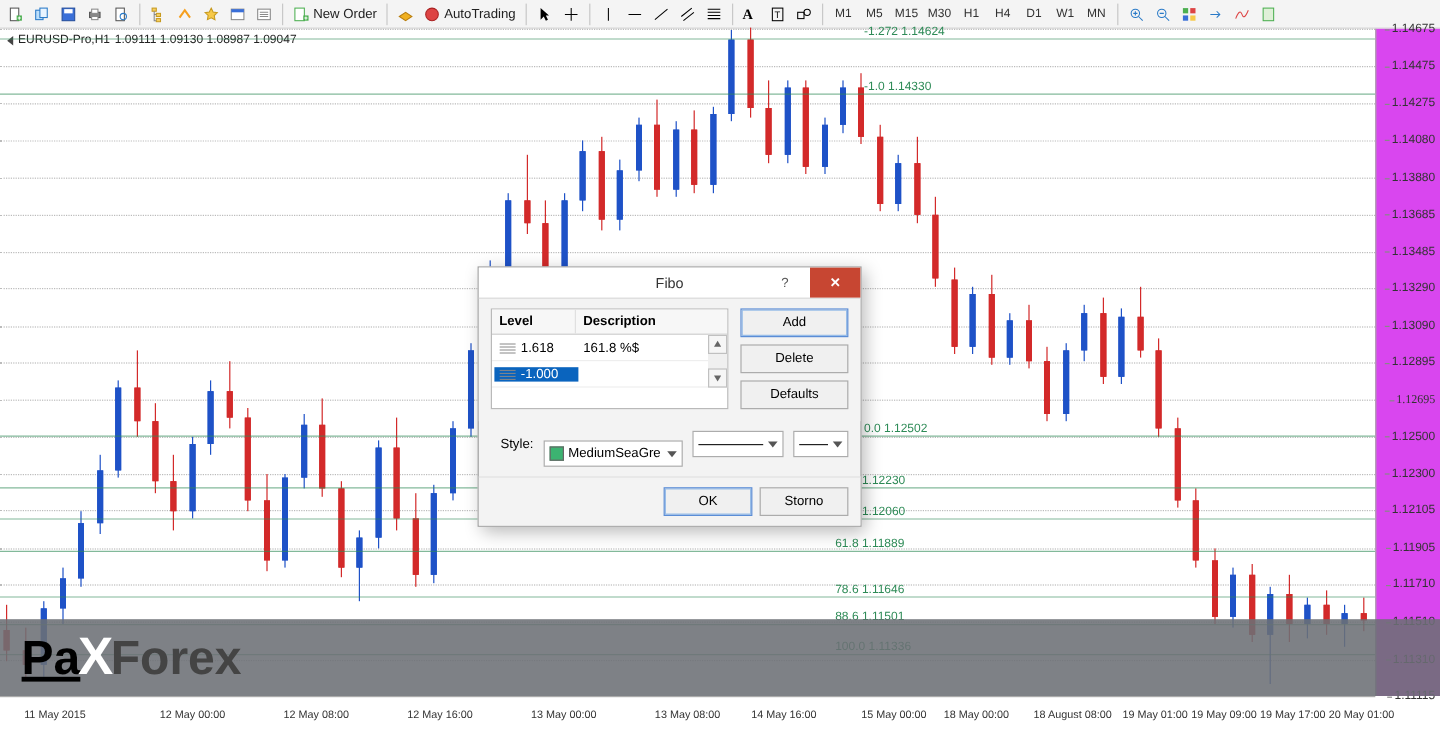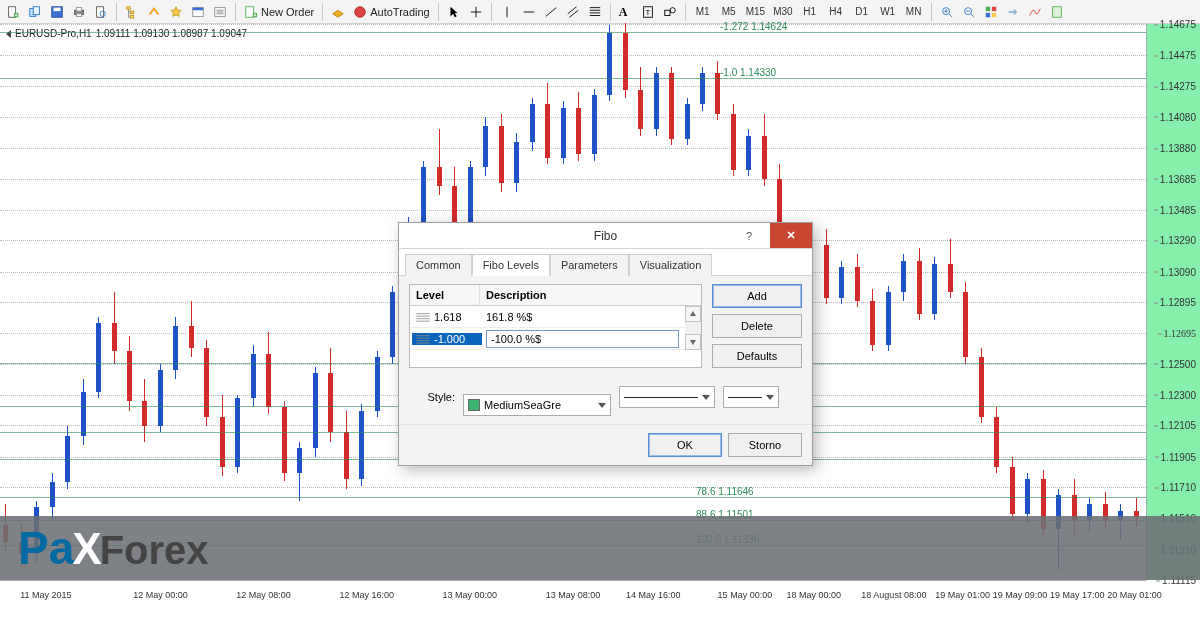--- a/index.html
+++ b/index.html
@@ -36,21 +36,21 @@
   background: #fff;
 }
 .chart-title {
   position: absolute; left: 6px; top: 4px;
   font-size: 10px; color: #222;
   display: flex; align-items: center; gap: 4px;
 }
 .chart-title .tri { width: 0; height: 0; border-top: 4px solid transparent; border-bottom: 4px solid transparent; border-right: 5px solid #444; }
 .price-axis {
   position: absolute; right: 0; top: 0; bottom: 24px;
-  width: 54px; border-left: 1px solid #aaa; background: #86efac; z-index: 3;
+  width: 54px; border-left: 1px solid #aaa; background: #d946ef; z-index: 3;
 }
 .price-tick {
   position: absolute; right: 4px; font-size: 10px; color: #333;
   transform: translateY(-50%);
 }
 .price-tick::before {
   content: ""; position: absolute; left: -6px; top: 50%; width: 4px; height: 1px; background: #888;
 }
 .hline { position: absolute; left: 0; height: 0; border-top: 1px dotted #bbb; z-index: 1; }
 .fib-line { position: absolute; left: 0; right: 54px; height: 0; border-top: 1px solid rgba(46,139,87,.6); z-index: 2; }
@@ -62,21 +62,21 @@
 .tlabel { position: absolute; bottom: 4px; font-size: 9px; color: #333; transform: translateX(-50%); white-space: nowrap; }
 .candle-layer { position: absolute; inset: 0 54px 24px 0; z-index: 1; }
 .cdl { position: absolute; width: 1px; }
 .cdl .wick { position: absolute; left: 2px; width: 1px; background: #000; }
 .cdl .body { position: absolute; left: 0; width: 5px; border: 1px solid #000; }
 .cdl.up .body { background: #1e52c7; border-color: #1e52c7; }
 .cdl.dn .body { background: #d32a2a; border-color: #d32a2a; }
 
 
 .dialog {
-  position: absolute; left: 398px; top: 198px; width: 415px;
+  position: absolute; left: 398px; top: 198px; width: 320px;
   background: #f3f3f3; border: 1px solid #9f9f9f;
   box-shadow: 4px 4px 14px rgba(0,0,0,.28);
   z-index: 40;
   font-size: 11px;
 }
 .dlg-titlebar {
   height: 26px; display: flex; align-items: center; justify-content: center;
   background: #fff; border-bottom: 1px solid #d8d8d8; position: relative;
 }
 .dlg-title { font-size: 12px; color: #333; }
@@ -118,21 +118,21 @@
 
 .dlg-footer { display: flex; justify-content: flex-end; gap: 6px; padding: 8px 10px; border-top: 1px solid #e2e2e2; background: #f3f3f3; }
 .dlg-footer .winbtn { width: 74px; }
 
 .banner {
   position: absolute; left: 0; right: 0; bottom: 24px; height: 64px;
   background: rgba(108,112,117,.88); display: flex; align-items: center; z-index: 50;
   color: #fff;
 }
 .logo { display: flex; align-items: baseline; margin-left: 18px; font-family: Arial, sans-serif; }
-.logo .pa { font-size: 46px; font-weight: 800; color: #0369a1; }
+.logo .pa { font-size: 40px; font-weight: 800; color: #000000; text-decoration: underline; }
 .logo .x { font-size: 44px; font-weight: 800; color: #fff; margin: 0 -2px; }
 .logo .forex { font-size: 40px; font-weight: 800; color: #444; }
 .banner-title { font-size: 42px; margin-left: 24px; font-weight: 400; font-family: "Times New Roman", serif; }
 
 
 .lvl-scroll { width: 16px; background: #f0f0f0; display: flex; flex-direction: column; }
 .lvl-scroll .arr { height: 16px; border: 1px solid #c0c0c0; background: #f6f6f6; display:flex; align-items:center; justify-content:center; }
 .lvl-scroll .track { flex:1; }
 .lvl-wrap { display:flex; }
 .lvl-rows { flex:1; }
@@ -720,26 +720,20 @@
       <span class="dlg-title">Fibo</span>
       <div class="dlg-ctrls">
         <div class="dlg-ctrl dlg-help">
             <span>?</span>
           </div>
         <div class="dlg-ctrl dlg-close">
             <span>✕</span>
           </div>
       </div>
     </div>
-    <div class="tabs" id="dlg-tabs">
-        <div class="tab">Common</div>
-        <div class="tab active">Fibo Levels</div>
-        <div class="tab">Parameters</div>
-        <div class="tab">Visualization</div>
-      </div>
     <div class="dlg-body">
       <div class="levels-panel">
         <div class="lvl-hdr">
           <div class="col-l">Level</div>
           <div class="col-d">Description</div>
         </div>
         <div class="lvl-wrap">
           <div class="lvl-rows" id="lvl-rows">
               <div class="lvl-row">
                 <div class="col-l-cell">
@@ -754,21 +748,20 @@
               </div>
               <div class="lvl-row sel">
                 <div class="col-l-cell">
                   <span class="lvl-ico">
                     <svg viewBox="0 0 16 12" width="14" height="10">
                       <path d="M0 2h16M0 5h16M0 8h16M0 11h16" stroke="#888" stroke-width="1"></path>
                     </svg>
                   </span>
                   <span>-1.000</span>
                 </div>
-                <div class="col-d-cell"><input value="-100.0 %$" style=""></div>
               </div>
             </div>
           <div class="lvl-scroll">
             <div class="arr">
                 <svg width="8" height="8">
                   <path d="M4 1 L7 6 L1 6 Z" fill="#666"></path>
                 </svg>
               </div>
             <div class="track"></div>
             <div class="arr">

